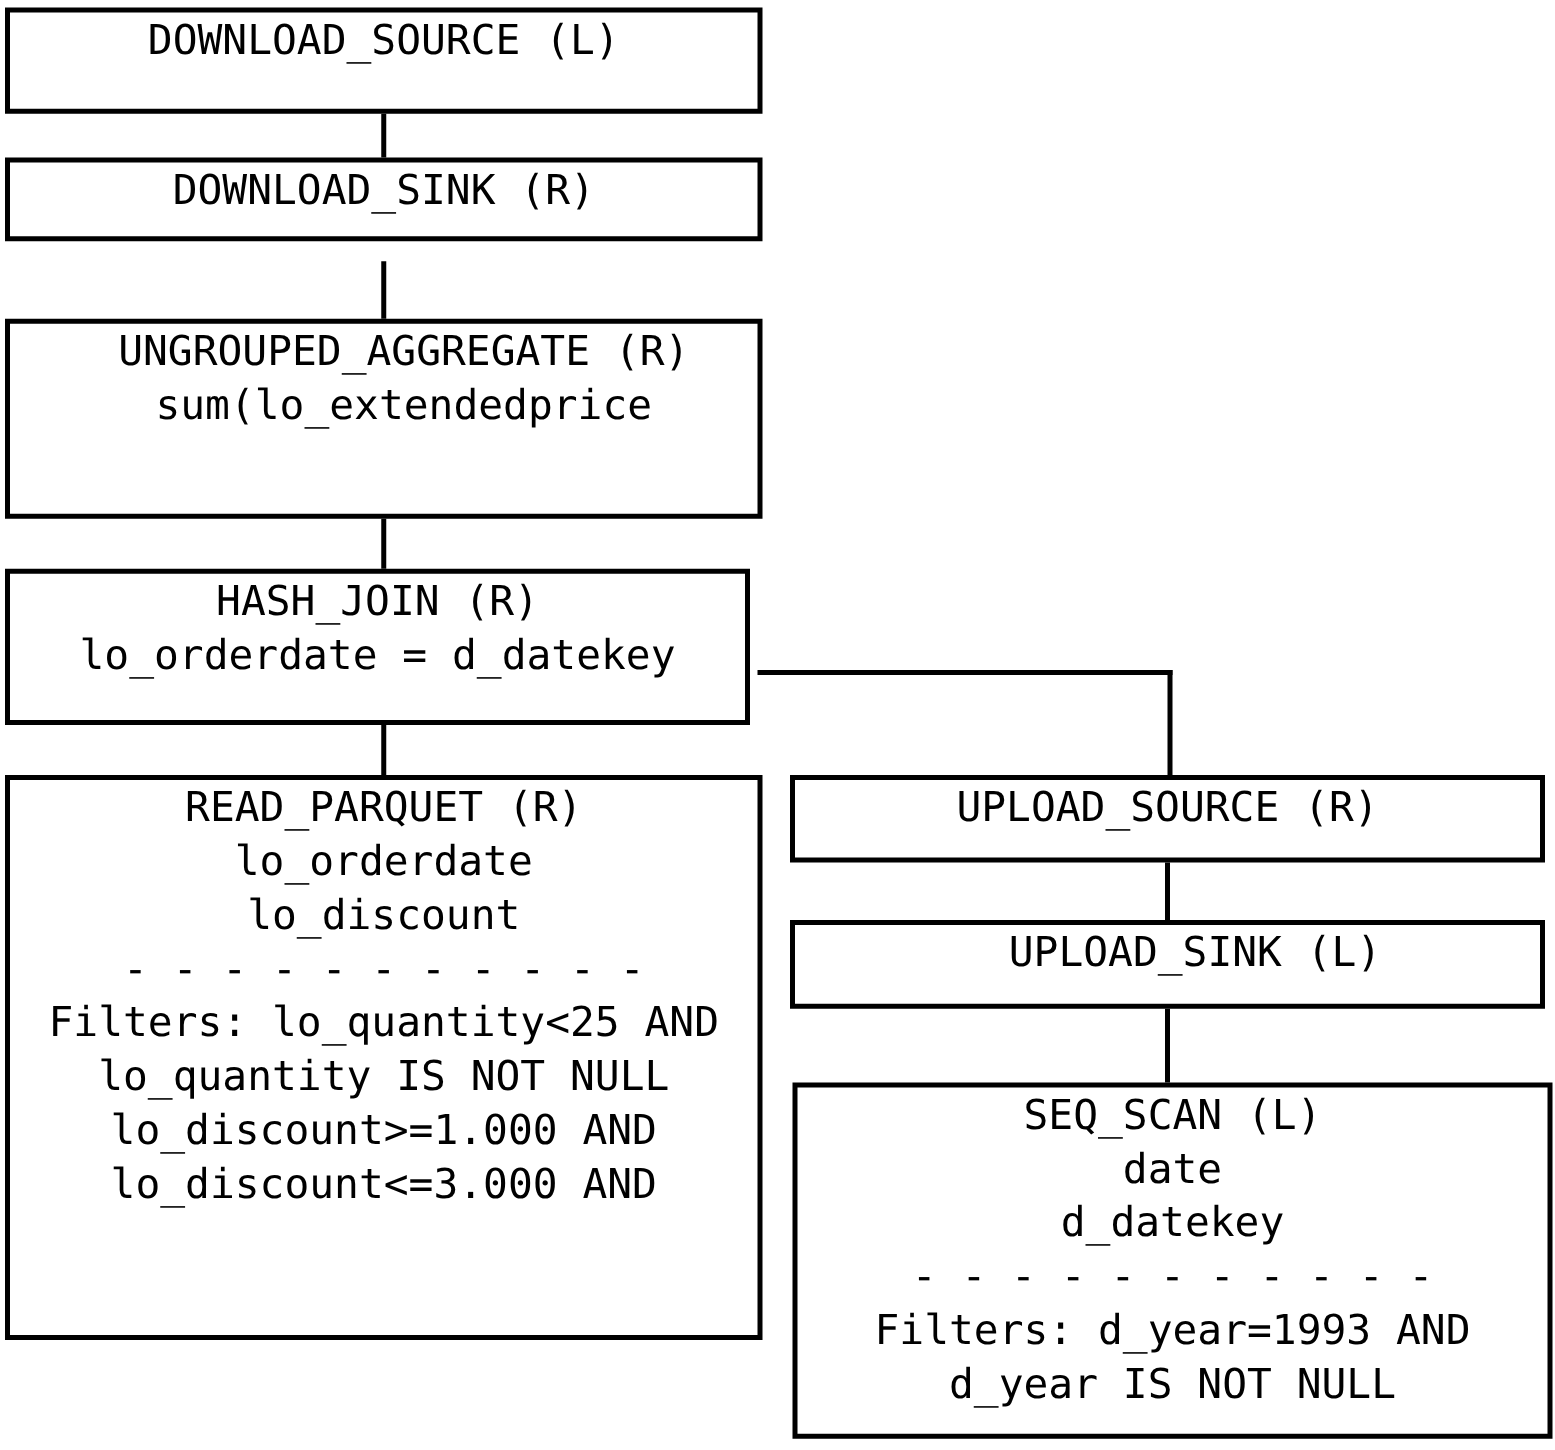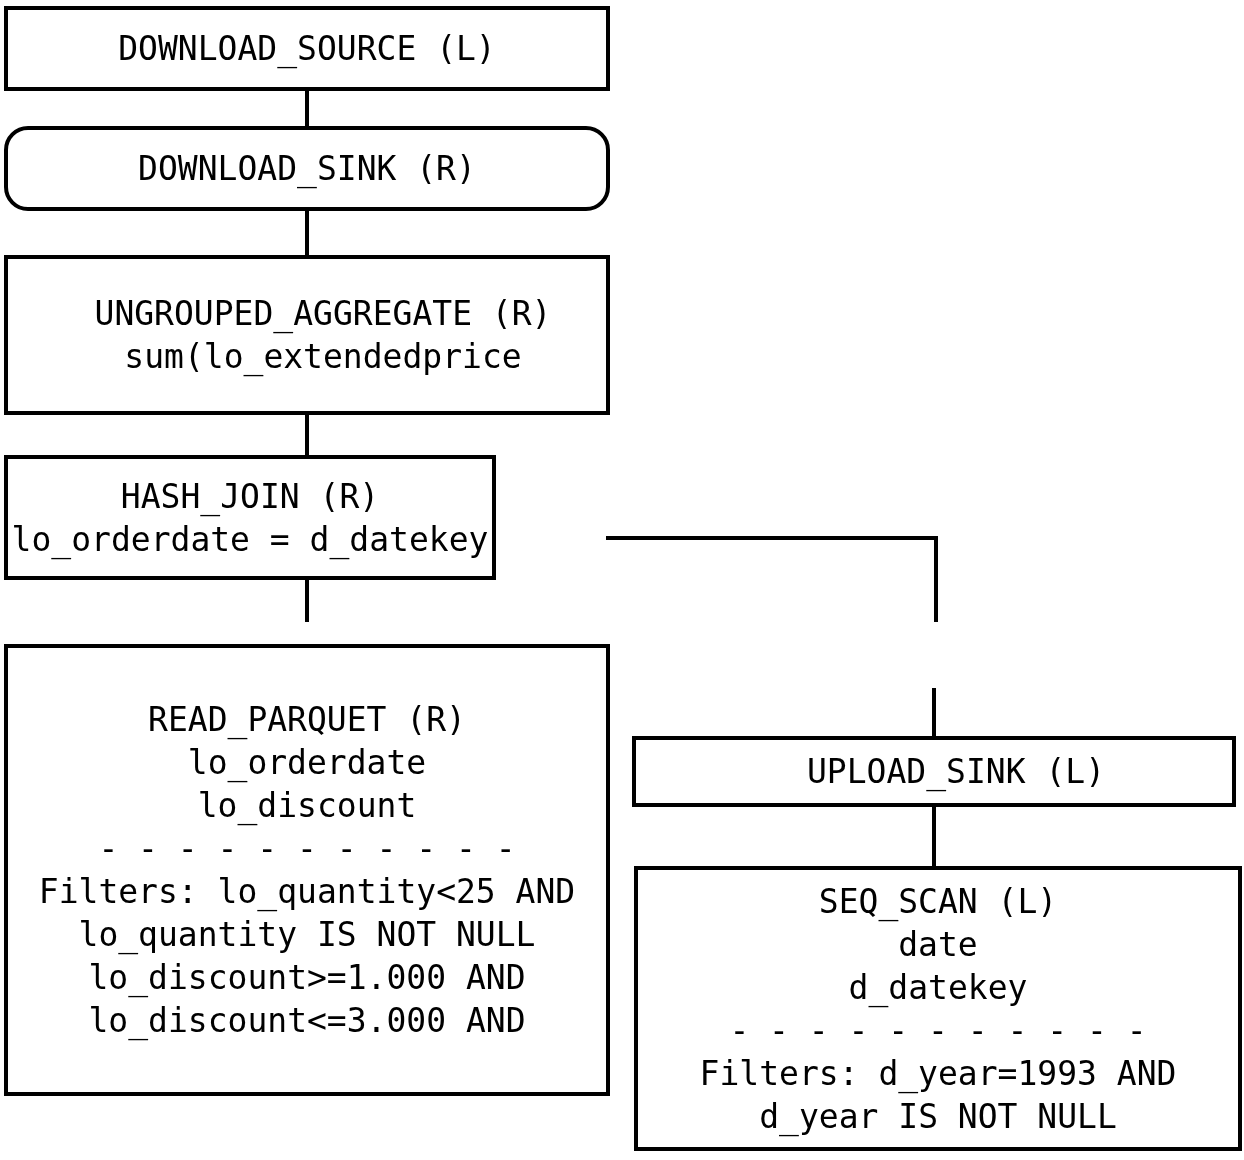--- a/index.html
+++ b/index.html
@@ -20,21 +20,21 @@
     overflow: hidden;
   }
   .node {
     position: absolute;
     box-sizing: border-box;
     border: 4px solid #000000;
     background: #ffffff;
     display: flex;
     flex-direction: column;
     align-items: center;
-    justify-content: center;
+    justify-content: flex-start;
     z-index: 2;
   }
   .node-line {
     font-family: "DejaVu Sans Mono", "Liberation Mono", monospace;
     font-size: 33px;
     line-height: 43px;
     white-space: pre;
     text-align: center;
     color: #000000;
     letter-spacing: 0px;
@@ -77,45 +77,48 @@
   <div class="edge-v" style="left:934px; top:536px; height:86px;"></div>
 
   <div class="edge-v" style="left:932px; top:688px; height:50px;"></div>
 
   <div class="edge-v" style="left:932px; top:805px; height:63px;"></div>
 
   <div class="node" style="left:4px; top:6px; width:606px; height:85px;">
     <div class="node-line">DOWNLOAD_SOURCE (L)</div>
   </div>
 
-  <div class="node" style="left:4px; top:126px; width:606px; height:85px;border-radius:24px;">
+  <div class="node" style="left:4px; top:126px; width:606px; height:67px;">
     <div class="node-line">DOWNLOAD_SINK (R)</div>
   </div>
 
   <div class="node" style="left:4px; top:255px; width:606px; height:160px;padding-left:32px;">
     <div class="node-line">UNGROUPED_AGGREGATE (R)</div>
     <div class="node-line">sum(lo_extendedprice</div>
   </div>
 
-  <div class="node" style="left:4px; top:455px; width:492px; height:125px;">
+  <div class="node" style="left:4px; top:455px; width:596px; height:125px;">
     <div class="node-line">HASH_JOIN (R)</div>
     <div class="node-line">lo_orderdate = d_datekey</div>
   </div>
 
-  <div class="node" style="left:4px; top:620px; width:606px; height:452px;margin-top:24px;">
+  <div class="node" style="left:4px; top:620px; width:606px; height:452px;">
     <div class="node-line">READ_PARQUET (R)</div>
     <div class="node-line">lo_orderdate</div>
     <div class="node-line">lo_discount</div>
     <div class="sep-line">- - - - - - - - - - -</div>
     <div class="node-line">Filters: lo_quantity&lt;25 AND</div>
     <div class="node-line">lo_quantity IS NOT NULL</div>
     <div class="node-line">lo_discount&gt;=1.000 AND</div>
     <div class="node-line">lo_discount&lt;=3.000 AND</div>
   </div>
 
+  <div class="node" style="left:632px; top:620px; width:604px; height:70px;">
+    <div class="node-line">UPLOAD_SOURCE (R)</div>
+  </div>
 
   <div class="node" style="left:632px; top:736px; width:604px; height:71px;padding-left:44px;">
     <div class="node-line">UPLOAD_SINK (L)</div>
   </div>
 
   <div class="node" style="left:634px; top:866px; width:608px; height:285px;">
     <div class="node-line">SEQ_SCAN (L)</div>
     <div class="node-line">date</div>
     <div class="node-line">d_datekey</div>
     <div class="sep-line">- - - - - - - - - - -</div>

